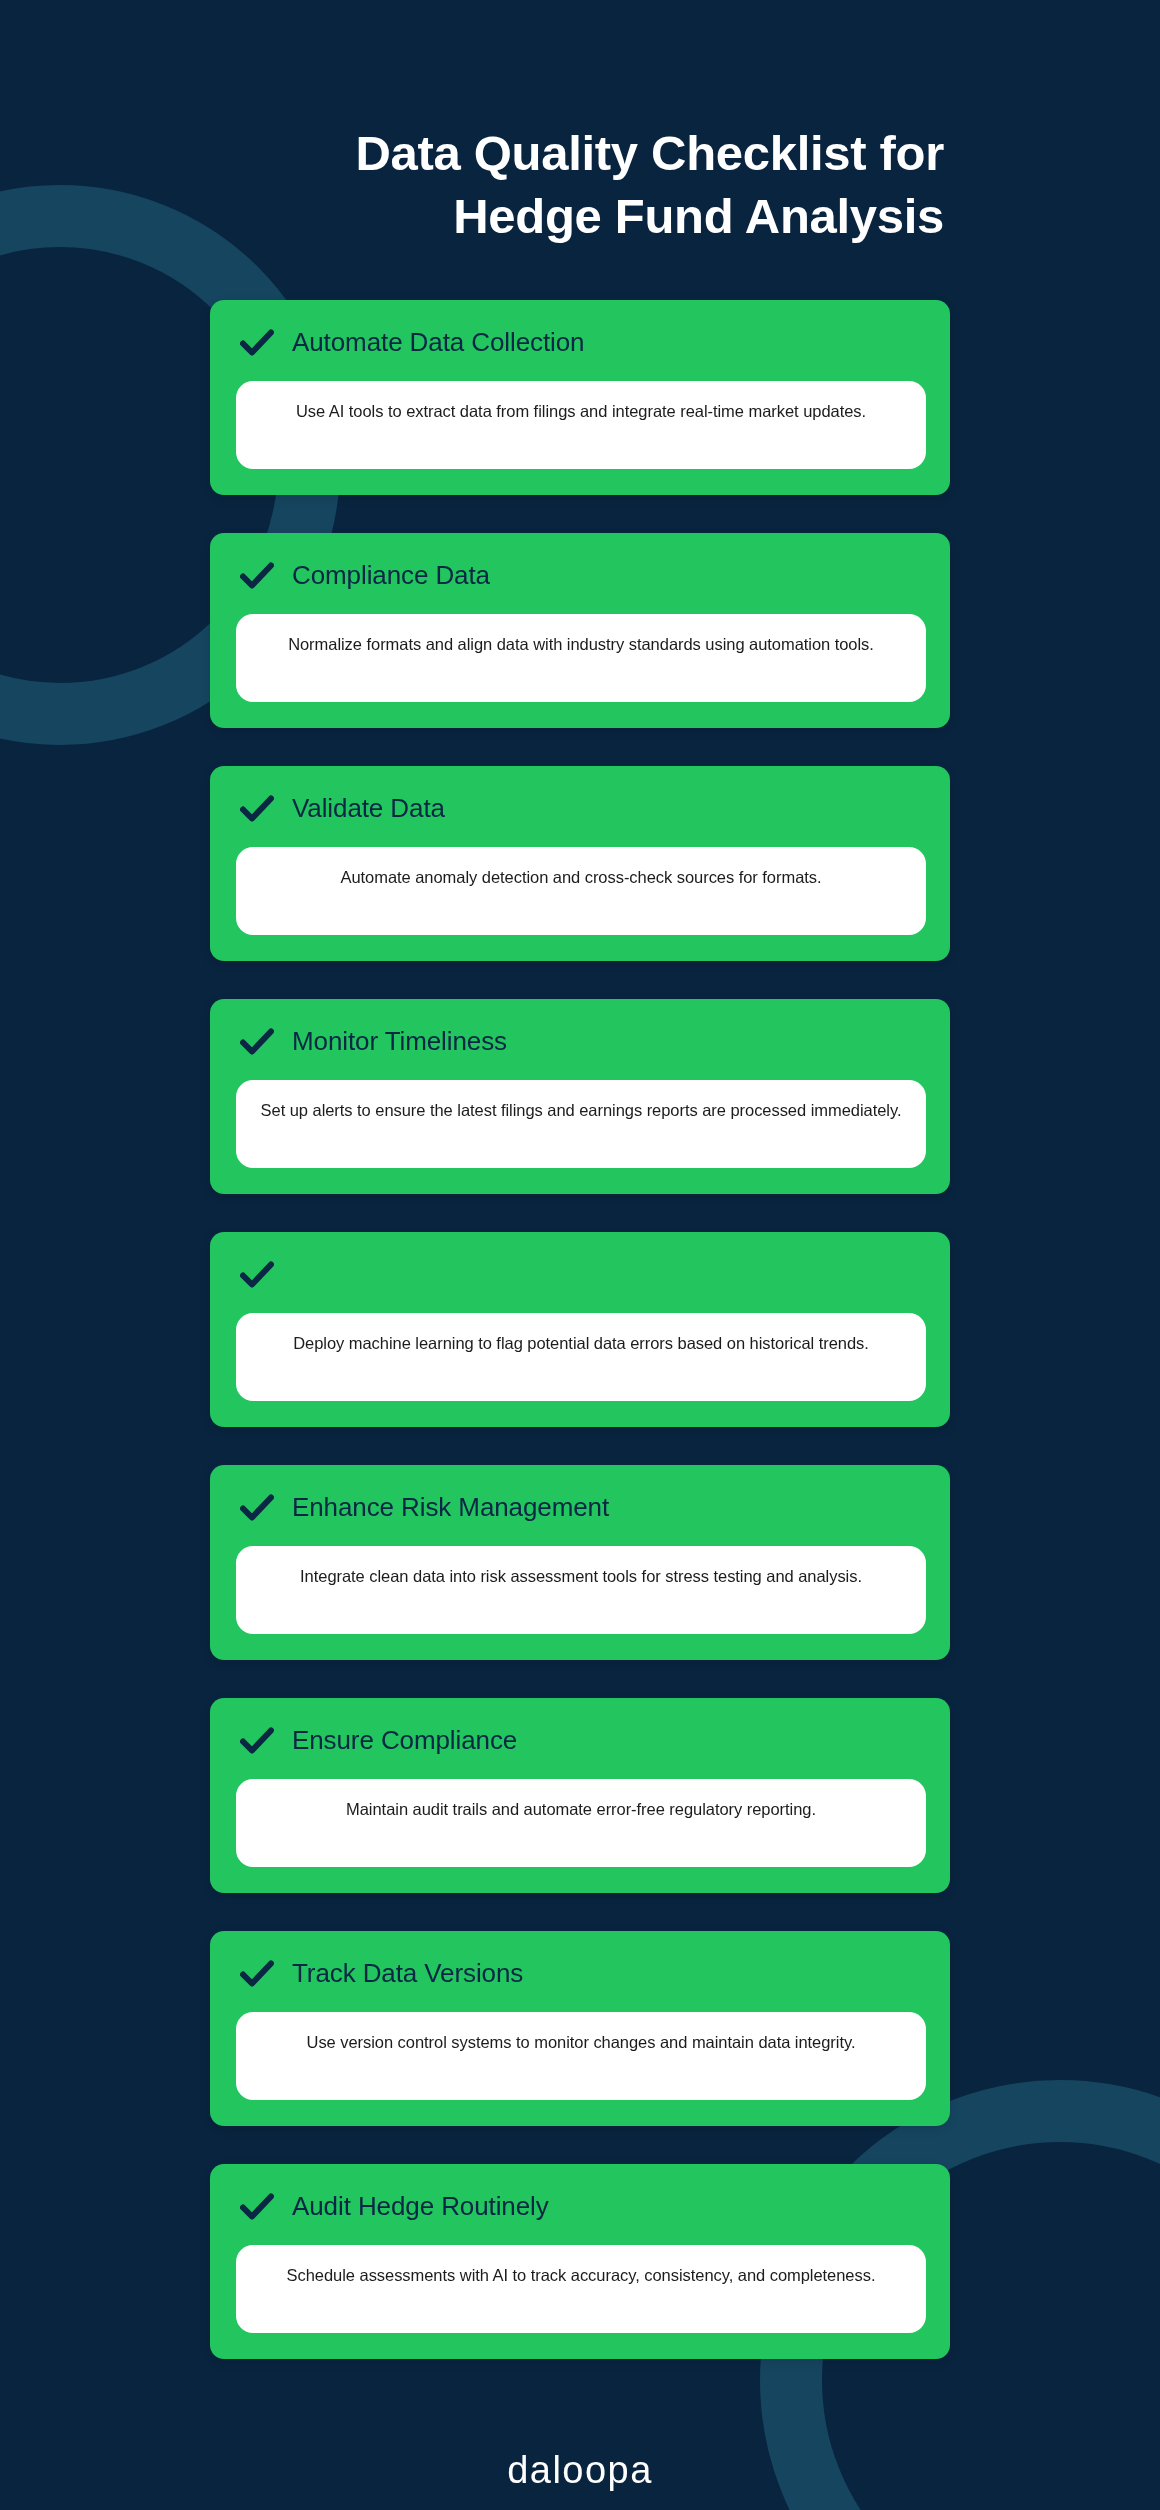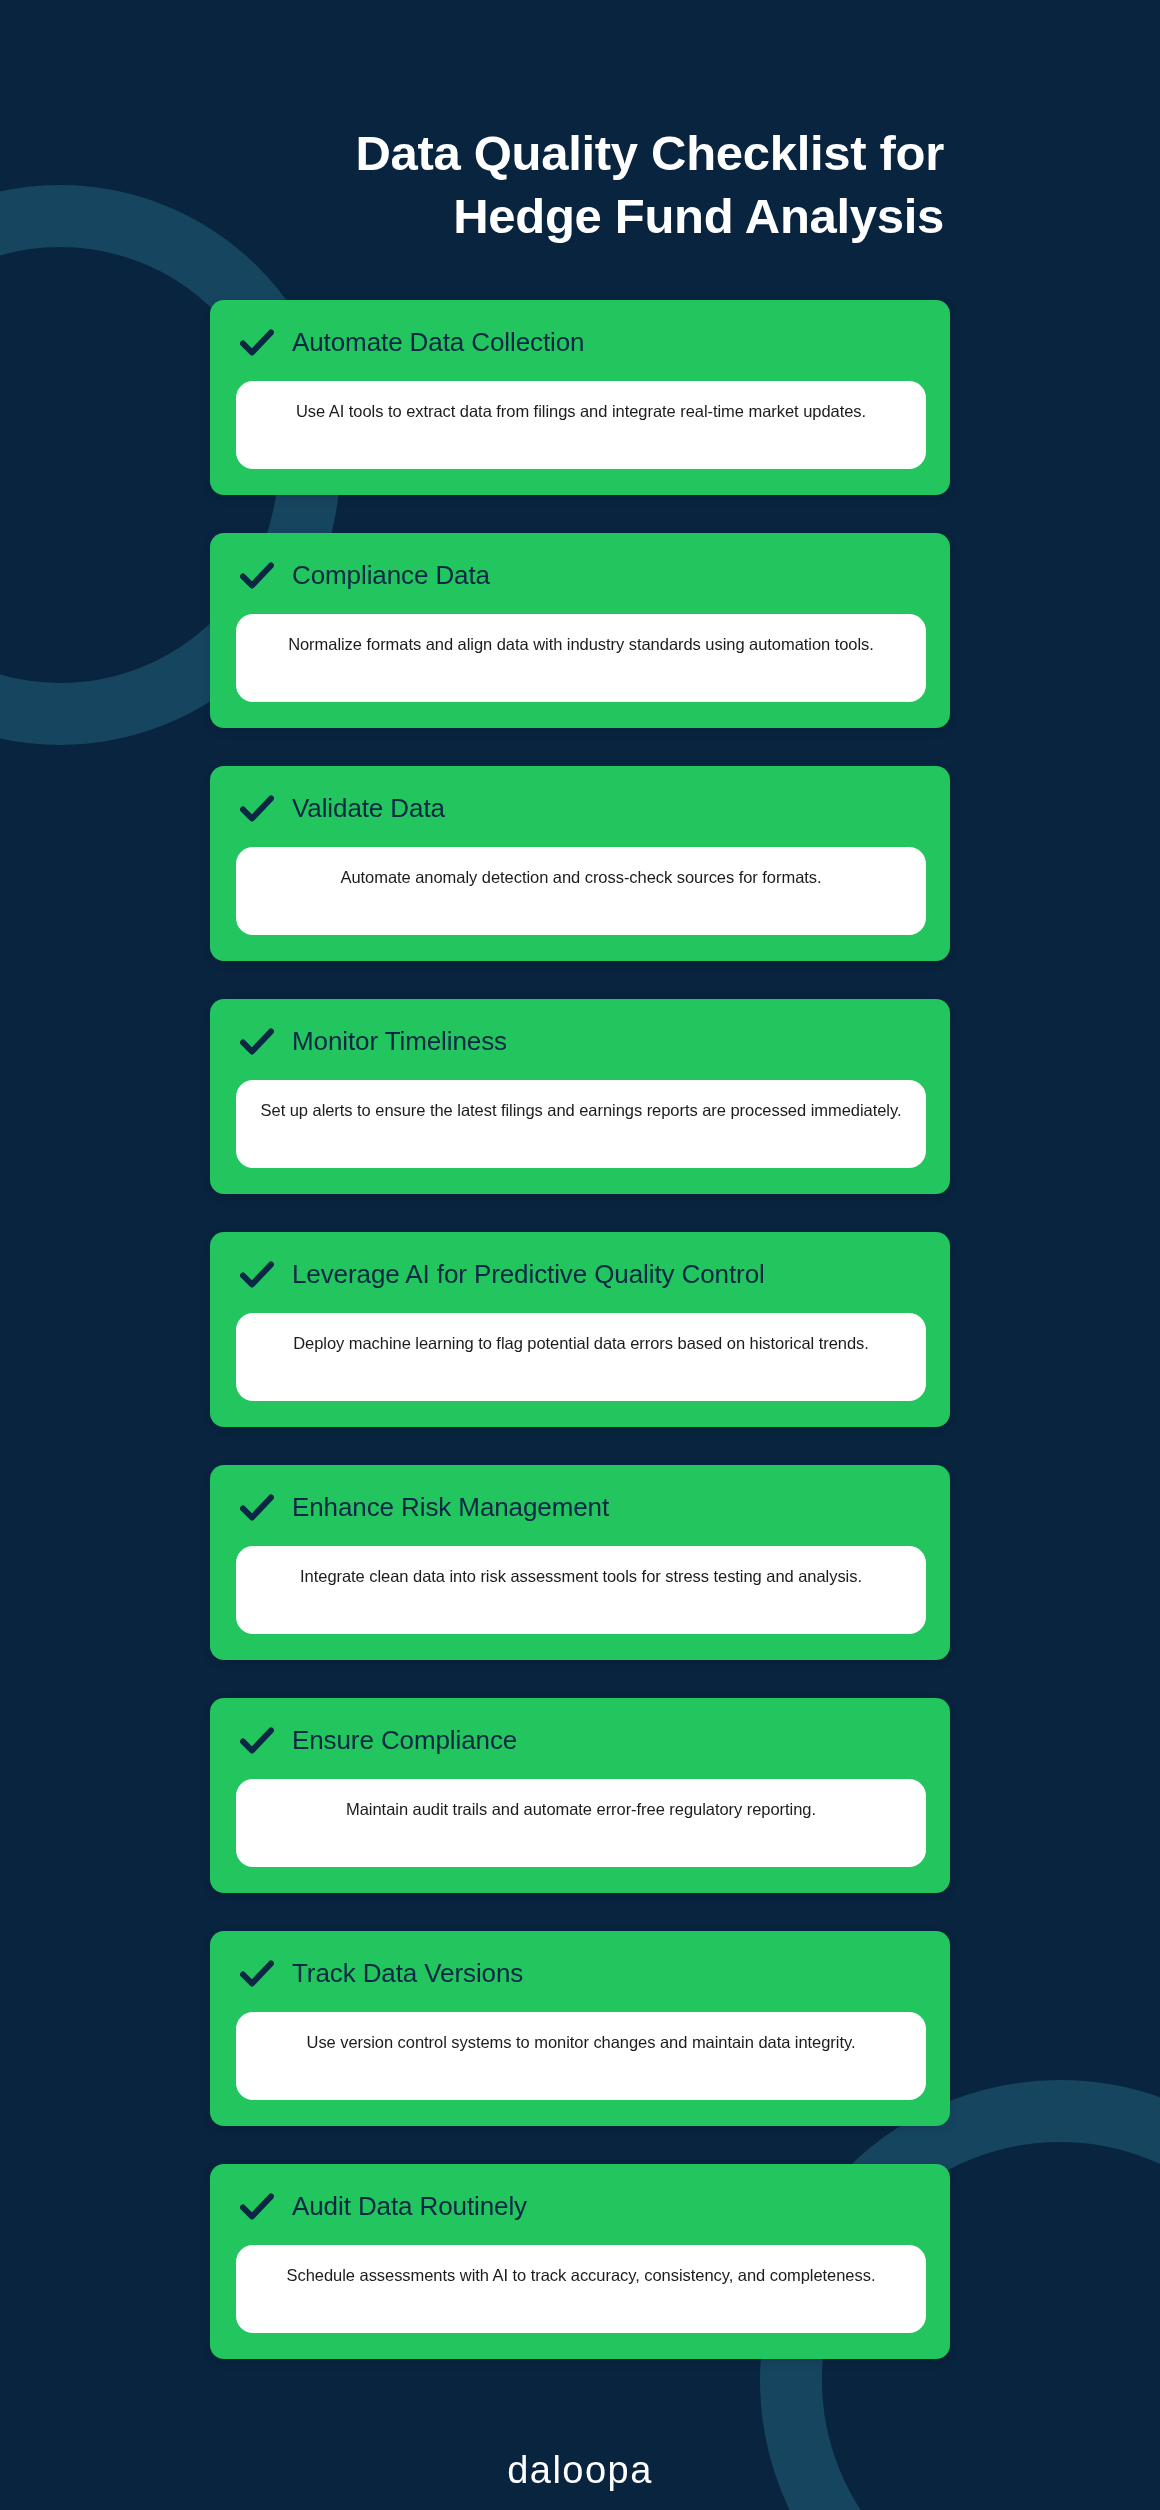--- a/index.html
+++ b/index.html
@@ -211,21 +211,20 @@
       </div>
     </div>
 
     <div class="card">
       <div class="card-head">
         <span class="check-icon">
           <svg viewBox="0 0 34 34" aria-hidden="true">
               <path d="M3 17.5 L12 26.5 L31 6.5" fill="none" stroke="#0a2744" stroke-width="6" stroke-linecap="round" stroke-linejoin="round"></path>
             </svg>
         </span>
-        <span class="card-title">Leverage AI for Predictive Quality Control</span>
       </div>
       <div class="card-body">
         <p class="card-desc">Deploy machine learning to flag potential data errors based on historical trends.</p>
       </div>
     </div>
 
     <div class="card">
       <div class="card-head">
         <span class="check-icon">
           <svg viewBox="0 0 34 34" aria-hidden="true">
@@ -267,21 +266,21 @@
       </div>
     </div>
 
     <div class="card">
       <div class="card-head">
         <span class="check-icon">
           <svg viewBox="0 0 34 34" aria-hidden="true">
               <path d="M3 17.5 L12 26.5 L31 6.5" fill="none" stroke="#0a2744" stroke-width="6" stroke-linecap="round" stroke-linejoin="round"></path>
             </svg>
         </span>
-        <span class="card-title">Audit Data Routinely</span>
+        <span class="card-title">Audit Hedge Routinely</span>
       </div>
       <div class="card-body">
         <p class="card-desc">Schedule assessments with AI to track accuracy, consistency, and completeness.</p>
       </div>
     </div>
 
   </div>
 
   <div class="footer">
     <span class="logo-wordmark">daloopa</span>

